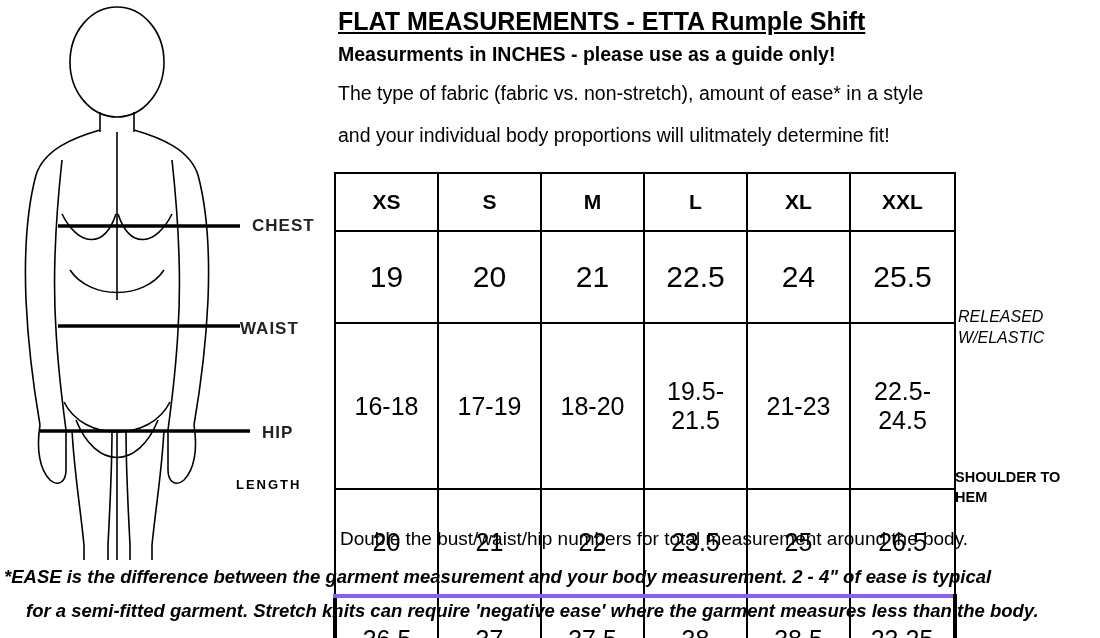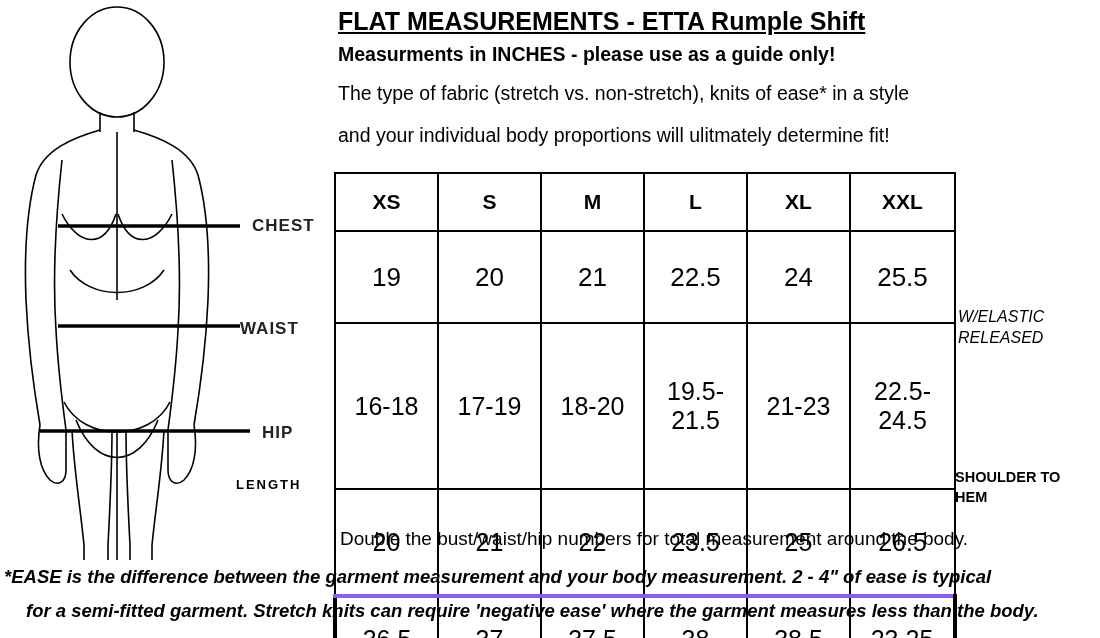--- a/index.html
+++ b/index.html
@@ -80,21 +80,21 @@
     text-align: center;
     vertical-align: middle;
     font-weight: normal;
     padding: 12px;
   }
   tr.head-row th {
     height: 32px;
     font-size: 21px;
     font-weight: bold;
   }
-  tr.chest-row td { height: 66px; font-size: 26px; }
+  tr.chest-row td { height: 66px; font-size: 30px; }
   tr.waist-row td { height: 140px; font-size: 25px; }
   tr.hip-row td   { height: 80px;  font-size: 25px; }
   tr.length-row td{ height: 58px;  font-size: 25px; }
 
   td.small-val { font-size: 17px; }
 
   
   tr.length-row td {
     border-top: 4px solid #8b5cf6;
     border-bottom: 4px solid #000;
@@ -221,21 +221,21 @@
   </div>
 
   <div class="row-label" id="label-chest">CHEST</div>
   <div class="row-label" id="label-waist">WAIST</div>
   <div class="row-label" id="label-hip">HIP</div>
   <div class="row-label" id="label-length">LENGTH</div>
 
   <div id="content">
     <div class="title">FLAT MEASUREMENTS - ETTA Rumple Shift</div>
     <div class="subtitle">Measurments in INCHES - please use as a guide only!</div>
-    <div class="para">The type of fabric (stretch vs. non-stretch), knits of ease* in a style</div>
+    <div class="para">The type of fabric (fabric vs. non-stretch), amount of ease* in a style</div>
     <div class="para">and your individual body proportions will ulitmately determine fit!</div>
   </div>
 
   <div id="table-wrap">
     <table class="size-table">
       <colgroup>
         <col style="width:103px">
           <col style="width:103px">
           <col style="width:103px">
         <col style="width:103px">
@@ -283,22 +283,22 @@
           <td>37.5</td>
           <td>38</td>
           <td>38.5</td>
           <td>23.25</td>
         </tr>
       </tbody>
     </table>
   </div>
 
   <div class="side-note" id="note-elastic">
+    <div>RELEASED</div>
     <div>W/ELASTIC</div>
-    <div>RELEASED</div>
   </div>
 
   <div id="note-shoulder">
     <div>SHOULDER TO</div>
     <div>HEM</div>
   </div>
 
   <div id="note-double">Double the bust/waist/hip numbers for total measurement around the body.</div>
   <div id="note-ease1">*EASE is the difference between the garment measurement and your body measurement. 2 - 4" of ease is typical</div>
   <div id="note-ease2">for a semi-fitted garment. Stretch knits can require 'negative ease' where the garment measures less than the body.</div>

